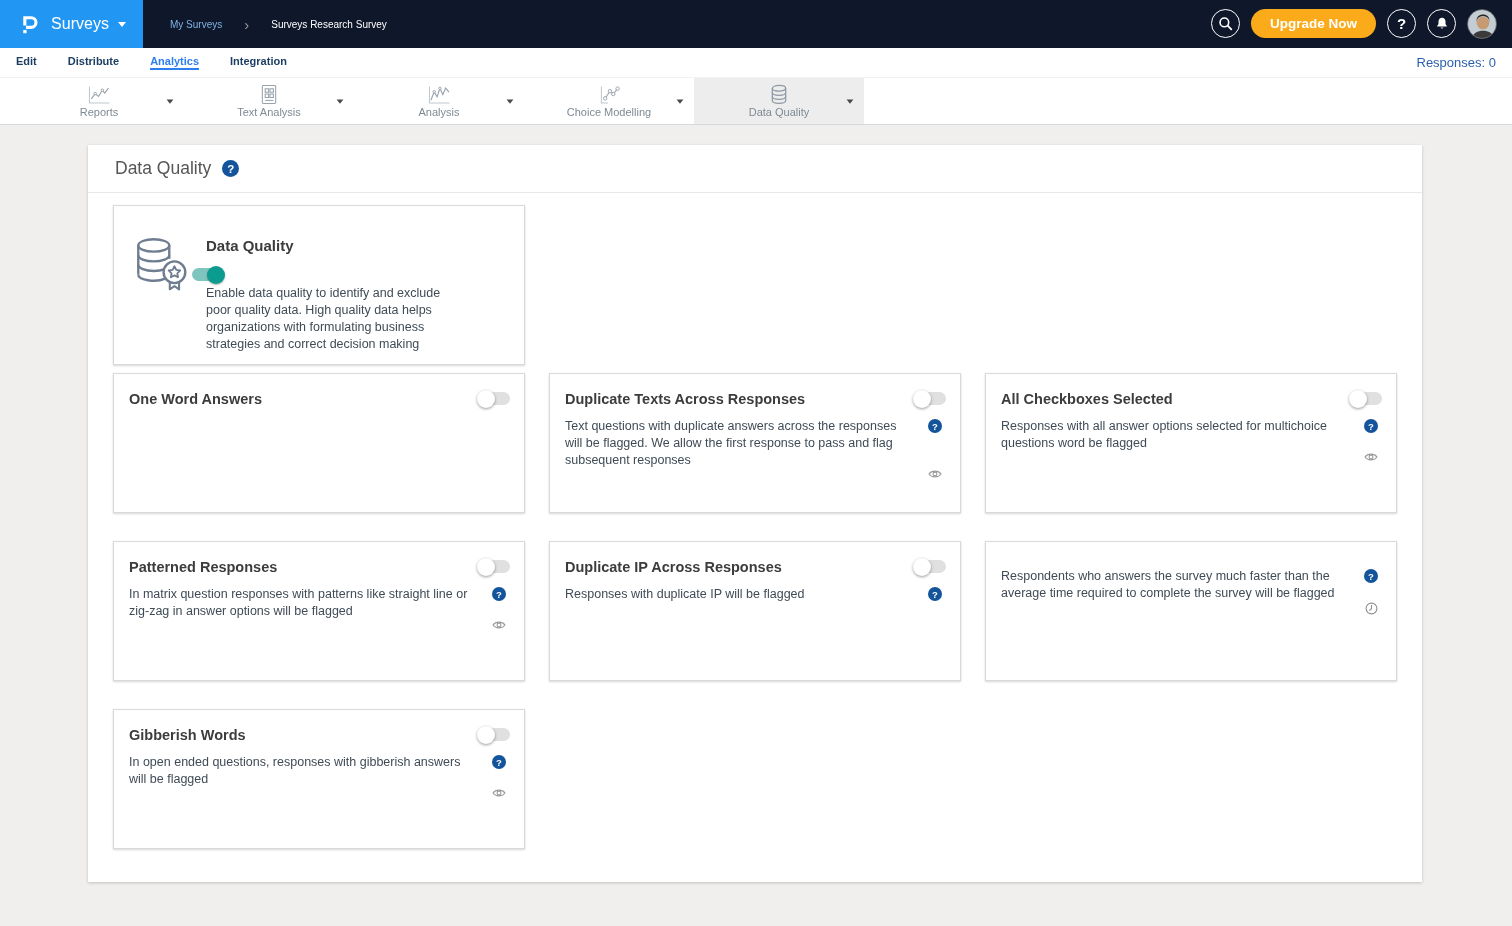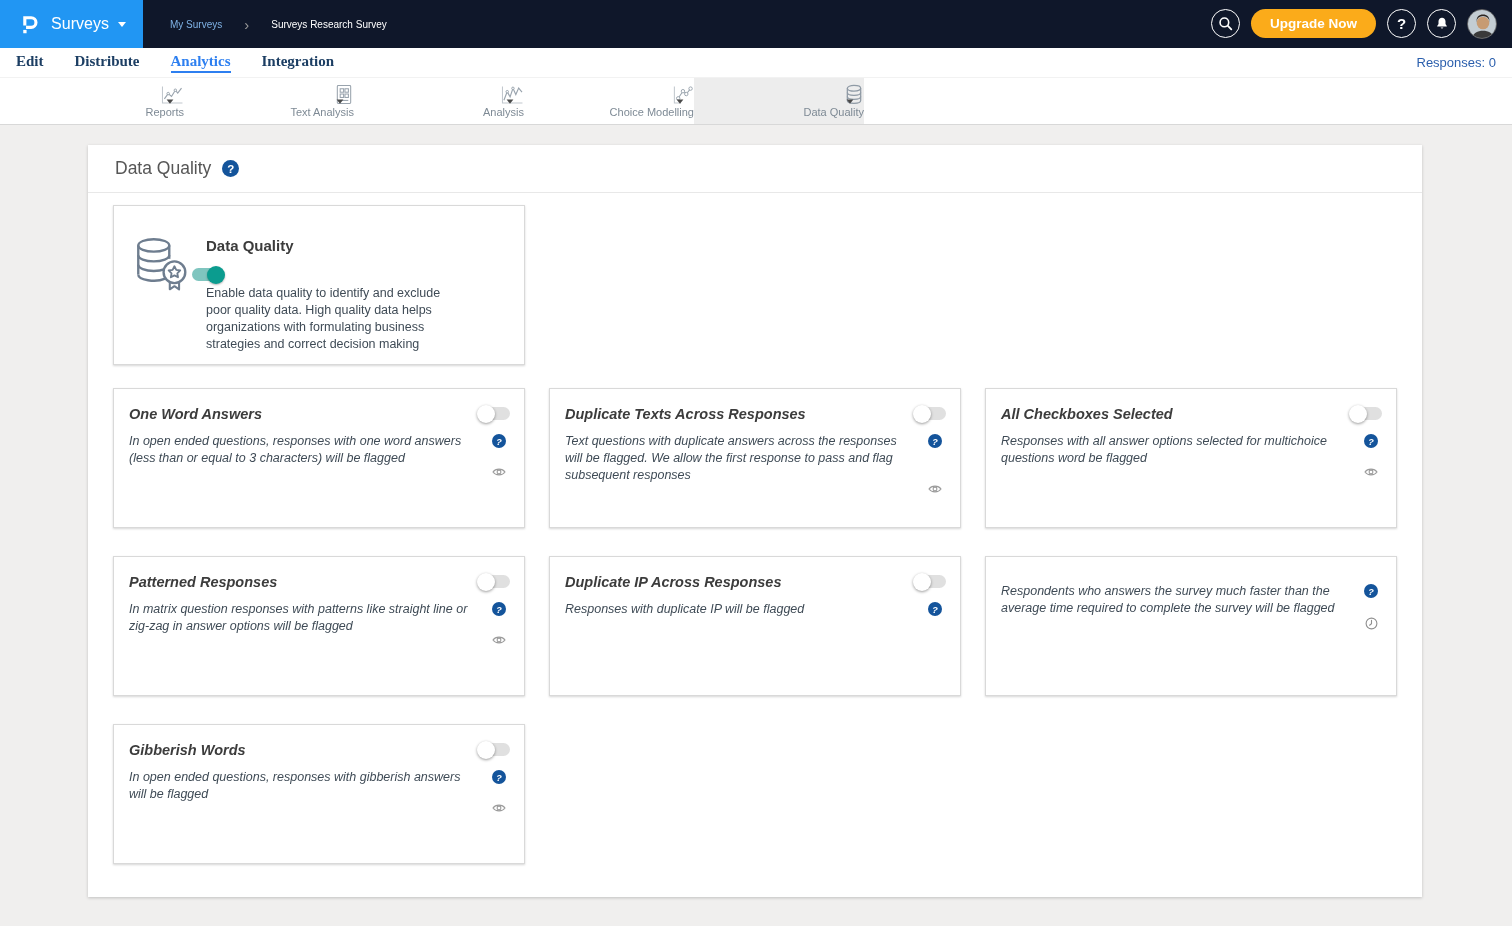--- a/index.html
+++ b/index.html
@@ -21,47 +21,47 @@
   .bc-sep { color:#9a9a9a; margin:0 22px; font-size:15px; }
   .bc-sep::after { content:"›"; }
   .bc-current { color:#fff; }
   .topbar-right { margin-left:auto; display:flex; gap:11px; padding-right:15px; }
   .circle-btn { width:29px; height:29px; border-radius:50%; border:1.5px solid #fff; background:transparent; color:#fff; display:flex; align-items:center; justify-content:center; cursor:pointer; flex:none; }
   .qmark::after { content:"?"; font-size:15px; font-weight:bold; font-family:"Liberation Sans", sans-serif; }
   .upgrade-btn { height:29px; padding:0 19px; border-radius:15px; background:#fbab1a; border:none; color:#fff; font-weight:bold; font-size:13.5px; cursor:pointer; font-family:"Liberation Sans", sans-serif; }
   .avatar { width:30px; height:30px; border-radius:50%; overflow:hidden; border:1px solid #666; cursor:pointer; flex:none; }
   
   .nav-row { height:30px; background:#fff; display:flex; align-items:center; padding:0 16px; border-bottom:1px solid #f2f2f2; }
-  .nav-tab { font-size:15px; font-weight:bold; color:#1c3e63; margin-right:31px; cursor:pointer; padding-bottom:1px; border-bottom:2px solid transparent;font-family:Liberation Serif, serif; }
+  .nav-tab { font-size:11px; font-weight:bold; color:#1c3e63; margin-right:31px; cursor:pointer; padding-bottom:1px; border-bottom:2px solid transparent; }
   .nav-tab.active { color:#2d7ff0; border-bottom-color:#2d7ff0; }
   .responses { margin-left:auto; color:#2b5fad; font-size:13px; }
   
   .toolbar { height:47px; background:#fff; border-bottom:1px solid #d8d8d8; display:flex; padding-left:14px; }
-  .tool-item { width:170px; position:relative; display:flex; flex-direction:column; align-items:flex-end; justify-content:center; gap:1px; cursor:pointer; }
+  .tool-item { width:170px; position:relative; display:flex; flex-direction:column; align-items:center; justify-content:center; gap:1px; cursor:pointer; }
   .tool-item.active { background:#ededed; }
   .tool-label { font-size:11px; color:#7e8a95; }
   .tool-caret { position:absolute; right:10px; top:50%; margin-top:-2px; color:#4a4a4a; transform:scale(.85); }
   
   .panel { width:1334px; margin:20px 0 0 88px; background:#fff; box-shadow:0 1px 3px rgba(0,0,0,.2); }
   .panel-head { height:48px; display:flex; align-items:center; gap:11px; padding:0 27px; border-bottom:1px solid #e8e8e8; }
   .panel-title { font-size:17.5px; font-weight:400; color:#565656; }
   .help-badge { width:14px; height:14px; border-radius:50%; background:#14549b; color:#fff; display:inline-flex; align-items:center; justify-content:center; flex:none; cursor:pointer; }
   .help-badge::after { content:"?"; font-size:9.5px; font-weight:bold; }
   .help-badge.lg { width:17px; height:17px; }
   .help-badge.lg::after { font-size:11.5px; }
   .panel-body { padding:12px 25px 33px 25px; }
   
   .card { width:412px; background:#fff; border:1px solid #d9d9d9; box-shadow:0 1px 2px rgba(0,0,0,.16); }
   .main-card { height:160px; display:flex; padding:20px 16px 0 16px; }
   .mc-icon { width:76px; padding-top:10px; flex:none; }
   .mc-content { flex:1; position:relative; padding-top:11px; padding-right:2px; }
   .card-title { font-size:15px; font-weight:bold; color:#3c3c3c; }
   .mc-desc { margin-top:11px; font-size:12.5px; line-height:17px; color:#3f4b56; padding-right:42px; }
   .mc-toggle { position:absolute; top:11px; right:14px; }
-  .cards-grid { display:grid; grid-template-columns:repeat(3,412px); column-gap:24px; row-gap:28px; margin-top:23px;font-style:italic; }
+  .cards-grid { display:grid; grid-template-columns:repeat(3,412px); column-gap:24px; row-gap:28px; margin-top:8px; }
   .small-card { height:140px; padding:15px 14px 0 15px; }
   .sc-head { display:flex; justify-content:space-between; align-items:flex-start; }
   .sc-head .card-title { font-size:14.5px; padding-top:2px; }
   .sc-body { display:flex; margin-top:11px; }
   .sc-desc { flex:1; font-size:12.5px; line-height:17px; color:#3f4b56; padding-right:10px; }
   .icon-col { width:22px; flex:none; display:flex; flex-direction:column; align-items:center; gap:19px; padding-top:1px; }
   
   .toggle { position:relative; width:31px; height:13px; border-radius:7px; background:#e0e0e0; display:inline-block; cursor:pointer; flex:none; margin-top:3px; }
   .toggle::after { content:""; position:absolute; width:18px; height:18px; border-radius:50%; top:-2.5px; left:-2px; background:#fff; box-shadow:0 1px 3px rgba(0,0,0,.4); }
   .toggle[data-state="on"] { background:#7fc5bf; }
@@ -221,134 +221,122 @@
         </div>
       </div>
 
       <div class="cards-grid">
 
         <div class="card small-card">
           <div class="sc-head">
             <span class="card-title">One Word Answers</span>
             <span class="toggle" data-state="off"></span>
           </div>
-          <div class="sc-body">
-            <p class="sc-desc">In open ended questions, responses with one word answers (less than or equal to 3 characters) will be flagged</p>
-            <div class="icon-col">
+        </div>
+
+        <div class="card small-card">
+          <div class="sc-head">
+            <span class="card-title">Duplicate Texts Across Responses</span>
+            <span class="toggle" data-state="off"></span>
+          </div>
+          <div class="sc-body">
+            <p class="sc-desc">Text questions with duplicate answers across the responses will be flagged. We allow the first response to pass and flag subsequent responses</p>
+            <div class="icon-col" style="gap:36px;">
               <span class="help-badge"></span>
               <span class="eye-icon">
                   <svg width="14" height="10" viewBox="0 0 14 10">
                     <path d="M1 5 C3.5 1.2 10.5 1.2 13 5 C10.5 8.8 3.5 8.8 1 5 Z" fill="none" stroke="#9b9b9b" stroke-width="1.1"></path>
                     <circle cx="7" cy="5" r="1.9" fill="none" stroke="#9b9b9b" stroke-width="1.1"></circle>
                   </svg>
                 </span>
             </div>
           </div>
         </div>
 
         <div class="card small-card">
           <div class="sc-head">
-            <span class="card-title">Duplicate Texts Across Responses</span>
-            <span class="toggle" data-state="off"></span>
-          </div>
-          <div class="sc-body">
-            <p class="sc-desc">Text questions with duplicate answers across the responses will be flagged. We allow the first response to pass and flag subsequent responses</p>
-            <div class="icon-col" style="gap:36px;">
+            <span class="card-title">All Checkboxes Selected</span>
+            <span class="toggle" data-state="off"></span>
+          </div>
+          <div class="sc-body">
+            <p class="sc-desc">Responses with all answer options selected for multichoice questions word be flagged</p>
+            <div class="icon-col">
               <span class="help-badge"></span>
               <span class="eye-icon">
                   <svg width="14" height="10" viewBox="0 0 14 10">
                     <path d="M1 5 C3.5 1.2 10.5 1.2 13 5 C10.5 8.8 3.5 8.8 1 5 Z" fill="none" stroke="#9b9b9b" stroke-width="1.1"></path>
                     <circle cx="7" cy="5" r="1.9" fill="none" stroke="#9b9b9b" stroke-width="1.1"></circle>
                   </svg>
                 </span>
             </div>
           </div>
         </div>
 
         <div class="card small-card">
           <div class="sc-head">
-            <span class="card-title">All Checkboxes Selected</span>
-            <span class="toggle" data-state="off"></span>
-          </div>
-          <div class="sc-body">
-            <p class="sc-desc">Responses with all answer options selected for multichoice questions word be flagged</p>
+            <span class="card-title">Patterned Responses</span>
+            <span class="toggle" data-state="off"></span>
+          </div>
+          <div class="sc-body">
+            <p class="sc-desc">In matrix question responses with patterns like straight line or zig-zag in answer options will be flagged</p>
             <div class="icon-col">
               <span class="help-badge"></span>
               <span class="eye-icon">
                   <svg width="14" height="10" viewBox="0 0 14 10">
                     <path d="M1 5 C3.5 1.2 10.5 1.2 13 5 C10.5 8.8 3.5 8.8 1 5 Z" fill="none" stroke="#9b9b9b" stroke-width="1.1"></path>
                     <circle cx="7" cy="5" r="1.9" fill="none" stroke="#9b9b9b" stroke-width="1.1"></circle>
                   </svg>
                 </span>
             </div>
           </div>
         </div>
 
         <div class="card small-card">
           <div class="sc-head">
-            <span class="card-title">Patterned Responses</span>
-            <span class="toggle" data-state="off"></span>
-          </div>
-          <div class="sc-body">
-            <p class="sc-desc">In matrix question responses with patterns like straight line or zig-zag in answer options will be flagged</p>
+            <span class="card-title">Duplicate IP Across Responses</span>
+            <span class="toggle" data-state="off"></span>
+          </div>
+          <div class="sc-body">
+            <p class="sc-desc">Responses with duplicate IP will be flagged</p>
+            <div class="icon-col">
+              <span class="help-badge"></span>
+            </div>
+          </div>
+        </div>
+
+        <div class="card small-card">
+          <div class="sc-body">
+            <p class="sc-desc">Respondents who answers the survey much faster than the average time required to complete the survey will be flagged</p>
+            <div class="icon-col">
+              <span class="help-badge"></span>
+              <span class="clock-icon">
+                  <svg width="13" height="13" viewBox="0 0 13 13">
+                    <circle cx="6.5" cy="6.5" r="5.4" fill="none" stroke="#8f8f8f" stroke-width="1.1"></circle>
+                    <path d="M6.5 3.4 V6.7 L4.6 8.2" fill="none" stroke="#8f8f8f" stroke-width="1.1" stroke-linecap="round"></path>
+                  </svg>
+                </span>
+            </div>
+          </div>
+        </div>
+
+        <div class="card small-card">
+          <div class="sc-head">
+            <span class="card-title">Gibberish Words</span>
+            <span class="toggle" data-state="off"></span>
+          </div>
+          <div class="sc-body">
+            <p class="sc-desc">In open ended questions, responses with gibberish answers will be flagged</p>
             <div class="icon-col">
               <span class="help-badge"></span>
               <span class="eye-icon">
                   <svg width="14" height="10" viewBox="0 0 14 10">
                     <path d="M1 5 C3.5 1.2 10.5 1.2 13 5 C10.5 8.8 3.5 8.8 1 5 Z" fill="none" stroke="#9b9b9b" stroke-width="1.1"></path>
                     <circle cx="7" cy="5" r="1.9" fill="none" stroke="#9b9b9b" stroke-width="1.1"></circle>
                   </svg>
                 </span>
             </div>
           </div>
         </div>
 
-        <div class="card small-card">
-          <div class="sc-head">
-            <span class="card-title">Duplicate IP Across Responses</span>
-            <span class="toggle" data-state="off"></span>
-          </div>
-          <div class="sc-body">
-            <p class="sc-desc">Responses with duplicate IP will be flagged</p>
-            <div class="icon-col">
-              <span class="help-badge"></span>
-            </div>
-          </div>
-        </div>
-
-        <div class="card small-card">
-          <div class="sc-body">
-            <p class="sc-desc">Respondents who answers the survey much faster than the average time required to complete the survey will be flagged</p>
-            <div class="icon-col">
-              <span class="help-badge"></span>
-              <span class="clock-icon">
-                  <svg width="13" height="13" viewBox="0 0 13 13">
-                    <circle cx="6.5" cy="6.5" r="5.4" fill="none" stroke="#8f8f8f" stroke-width="1.1"></circle>
-                    <path d="M6.5 3.4 V6.7 L4.6 8.2" fill="none" stroke="#8f8f8f" stroke-width="1.1" stroke-linecap="round"></path>
-                  </svg>
-                </span>
-            </div>
-          </div>
-        </div>
-
-        <div class="card small-card">
-          <div class="sc-head">
-            <span class="card-title">Gibberish Words</span>
-            <span class="toggle" data-state="off"></span>
-          </div>
-          <div class="sc-body">
-            <p class="sc-desc">In open ended questions, responses with gibberish answers will be flagged</p>
-            <div class="icon-col">
-              <span class="help-badge"></span>
-              <span class="eye-icon">
-                  <svg width="14" height="10" viewBox="0 0 14 10">
-                    <path d="M1 5 C3.5 1.2 10.5 1.2 13 5 C10.5 8.8 3.5 8.8 1 5 Z" fill="none" stroke="#9b9b9b" stroke-width="1.1"></path>
-                    <circle cx="7" cy="5" r="1.9" fill="none" stroke="#9b9b9b" stroke-width="1.1"></circle>
-                  </svg>
-                </span>
-            </div>
-          </div>
-        </div>
-
       </div>
     </div>
   </section>
 </main>
 
 </body></html>

